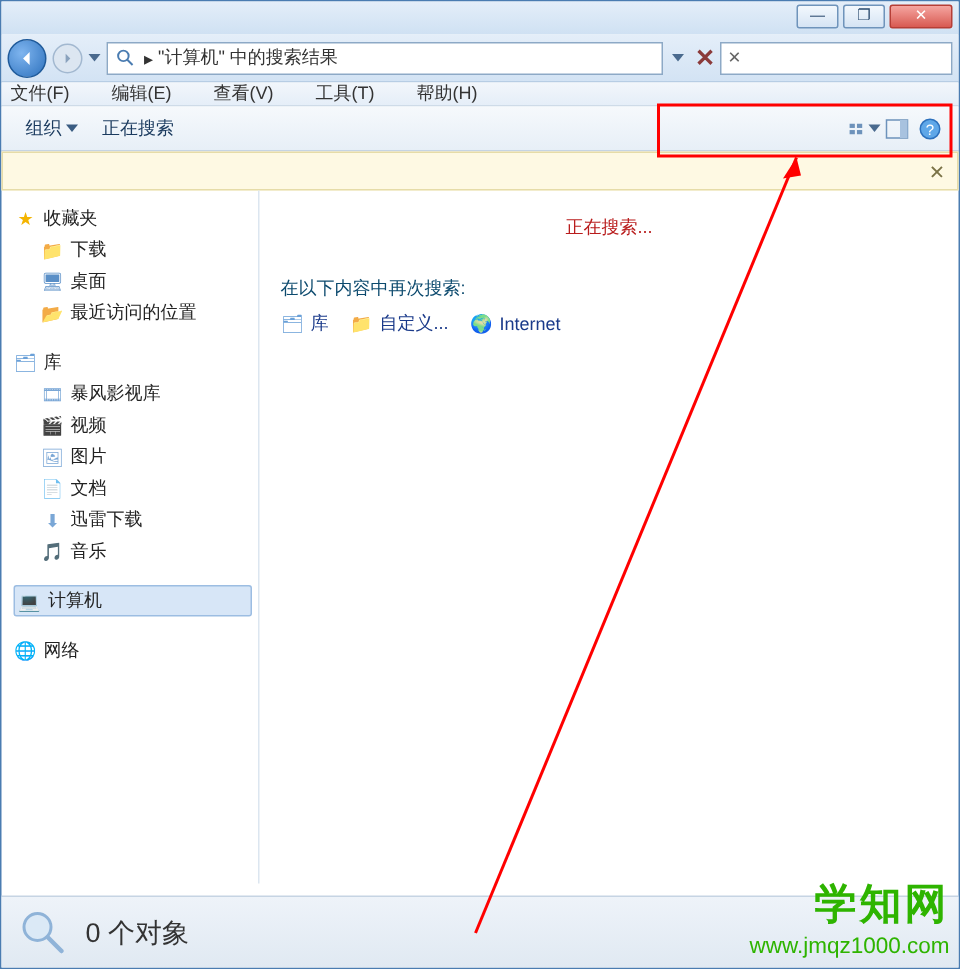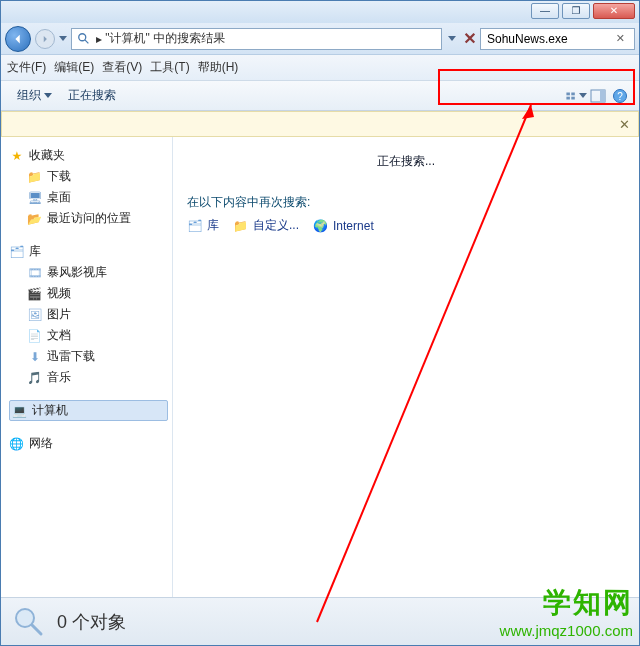--- a/index.html
+++ b/index.html
@@ -20,21 +20,21 @@
   .nav-drop { width:12px; height:26px; display:flex; align-items:center; justify-content:center; cursor:pointer; }
   .addr-box { flex:1; height:22px; background:#fff; border:1px solid #8da9c6; display:flex; align-items:center; padding:0 4px; font-size:12px; color:#333; }
   .addr-icon { width:16px; height:16px; margin-right:4px; display:flex; align-items:center; justify-content:center; }
   .addr-drop { width:16px; display:flex; align-items:center; justify-content:center; cursor:pointer; }
   .addr-x { width:16px; height:22px; display:flex; align-items:center; justify-content:center; cursor:pointer; color:#8b3a3a; font-weight:bold; }
   .search-box { width:155px; height:22px; background:#fff; border:1px solid #8da9c6; display:flex; align-items:center; padding:0 4px; font-size:12px; color:#333; }
   .search-box input { border:none; outline:none; width:100%; font-size:12px; font-family:inherit; }
   .search-x { width:16px; cursor:pointer; color:#666; font-size:11px; }
 
   
-  .menubar { height:26px; background:linear-gradient(#f2f6fb,#e5eef8); display:flex; align-items:center; padding:0 6px; font-size:12px; color:#333; gap:8px; border-bottom:1px solid #cedbe8; }
+  .menubar { height:16px; background:linear-gradient(#f2f6fb,#e5eef8); display:flex; align-items:center; padding:0 6px; font-size:12px; color:#333; gap:28px; border-bottom:1px solid #cedbe8; }
   .menu-item { cursor:pointer; }
 
   
   .toolbar { height:30px; background:linear-gradient(#f6f9fc,#e7eff7); display:flex; align-items:center; padding:0 8px; font-size:12px; color:#1a3a5e; border-bottom:1px solid #c6d4e3; }
   .tool-btn { padding:2px 8px; cursor:pointer; display:flex; align-items:center; gap:3px; }
   .tool-spacer { flex:1; }
   .tool-icon { width:22px; height:22px; display:flex; align-items:center; justify-content:center; cursor:pointer; }
 
   
   .warnbar { height:26px; background:#fef9e3; border:1px solid #e6dca8; margin:0; display:flex; align-items:center; padding:0 8px; font-size:12px; color:#4a4630; }
@@ -43,21 +43,21 @@
   
   .main { display:flex; height:462px; }
   .tree { width:172px; border-right:1px solid #dce6f0; padding:8px 4px 4px 8px; font-size:12px; color:#222; overflow:auto; }
   .tree-group { margin-bottom:12px; }
   .tree-head { display:flex; align-items:center; gap:4px; padding:2px 0; cursor:pointer; }
   .tree-head.sel { background:#d7e6f7; border:1px solid #9cbde2; border-radius:2px; padding:1px 2px; }
   .tree-child { display:flex; align-items:center; gap:4px; padding:2px 0 2px 18px; cursor:pointer; }
   .ico { width:16px; height:16px; display:flex; align-items:center; justify-content:center; font-size:12px; }
 
   .content { flex:1; padding:10px 14px; font-size:12px; color:#333; position:relative; }
-  .searching { text-align:center; color:#0f172a; margin-top:6px; }
+  .searching { text-align:center; color:#b91c1c; margin-top:6px; }
   .again-lbl { margin-top:24px; color:#0c4a6e; }
   .again-row { display:flex; align-items:center; gap:14px; margin-top:6px; }
   .again-item { display:flex; align-items:center; gap:4px; color:#1a3a8a; cursor:pointer; }
 
   
   .status { position:absolute; bottom:0; left:0; right:0; height:48px; background:linear-gradient(#eef3f9,#e0e9f2); border-top:1px solid #c6d4e3; display:flex; align-items:center; padding:0 10px; font-size:18px; color:#333; gap:10px; }
   .mag { width:36px; height:36px; }
 
   
   .annot { position:absolute; inset:0; pointer-events:none;margin-top:46px; }
@@ -102,21 +102,20 @@
           </svg>
       </span>
       <span>▸&nbsp;</span>
       <span>"计算机" 中的搜索结果</span>
     </div>
     <div class="addr-drop">
         <div class="tri-down"></div>
       </div>
     <div class="addr-x">✕</div>
     <div class="search-box">
-      <input type="text" value="SohuNews.exe" style="">
       <span class="search-x">✕</span>
     </div>
   </div>
 
   <div class="menubar">
     <span class="menu-item">文件(F)</span>
     <span class="menu-item">编辑(E)</span>
     <span class="menu-item">查看(V)</span>
     <span class="menu-item">工具(T)</span>
     <span class="menu-item">帮助(H)</span>

